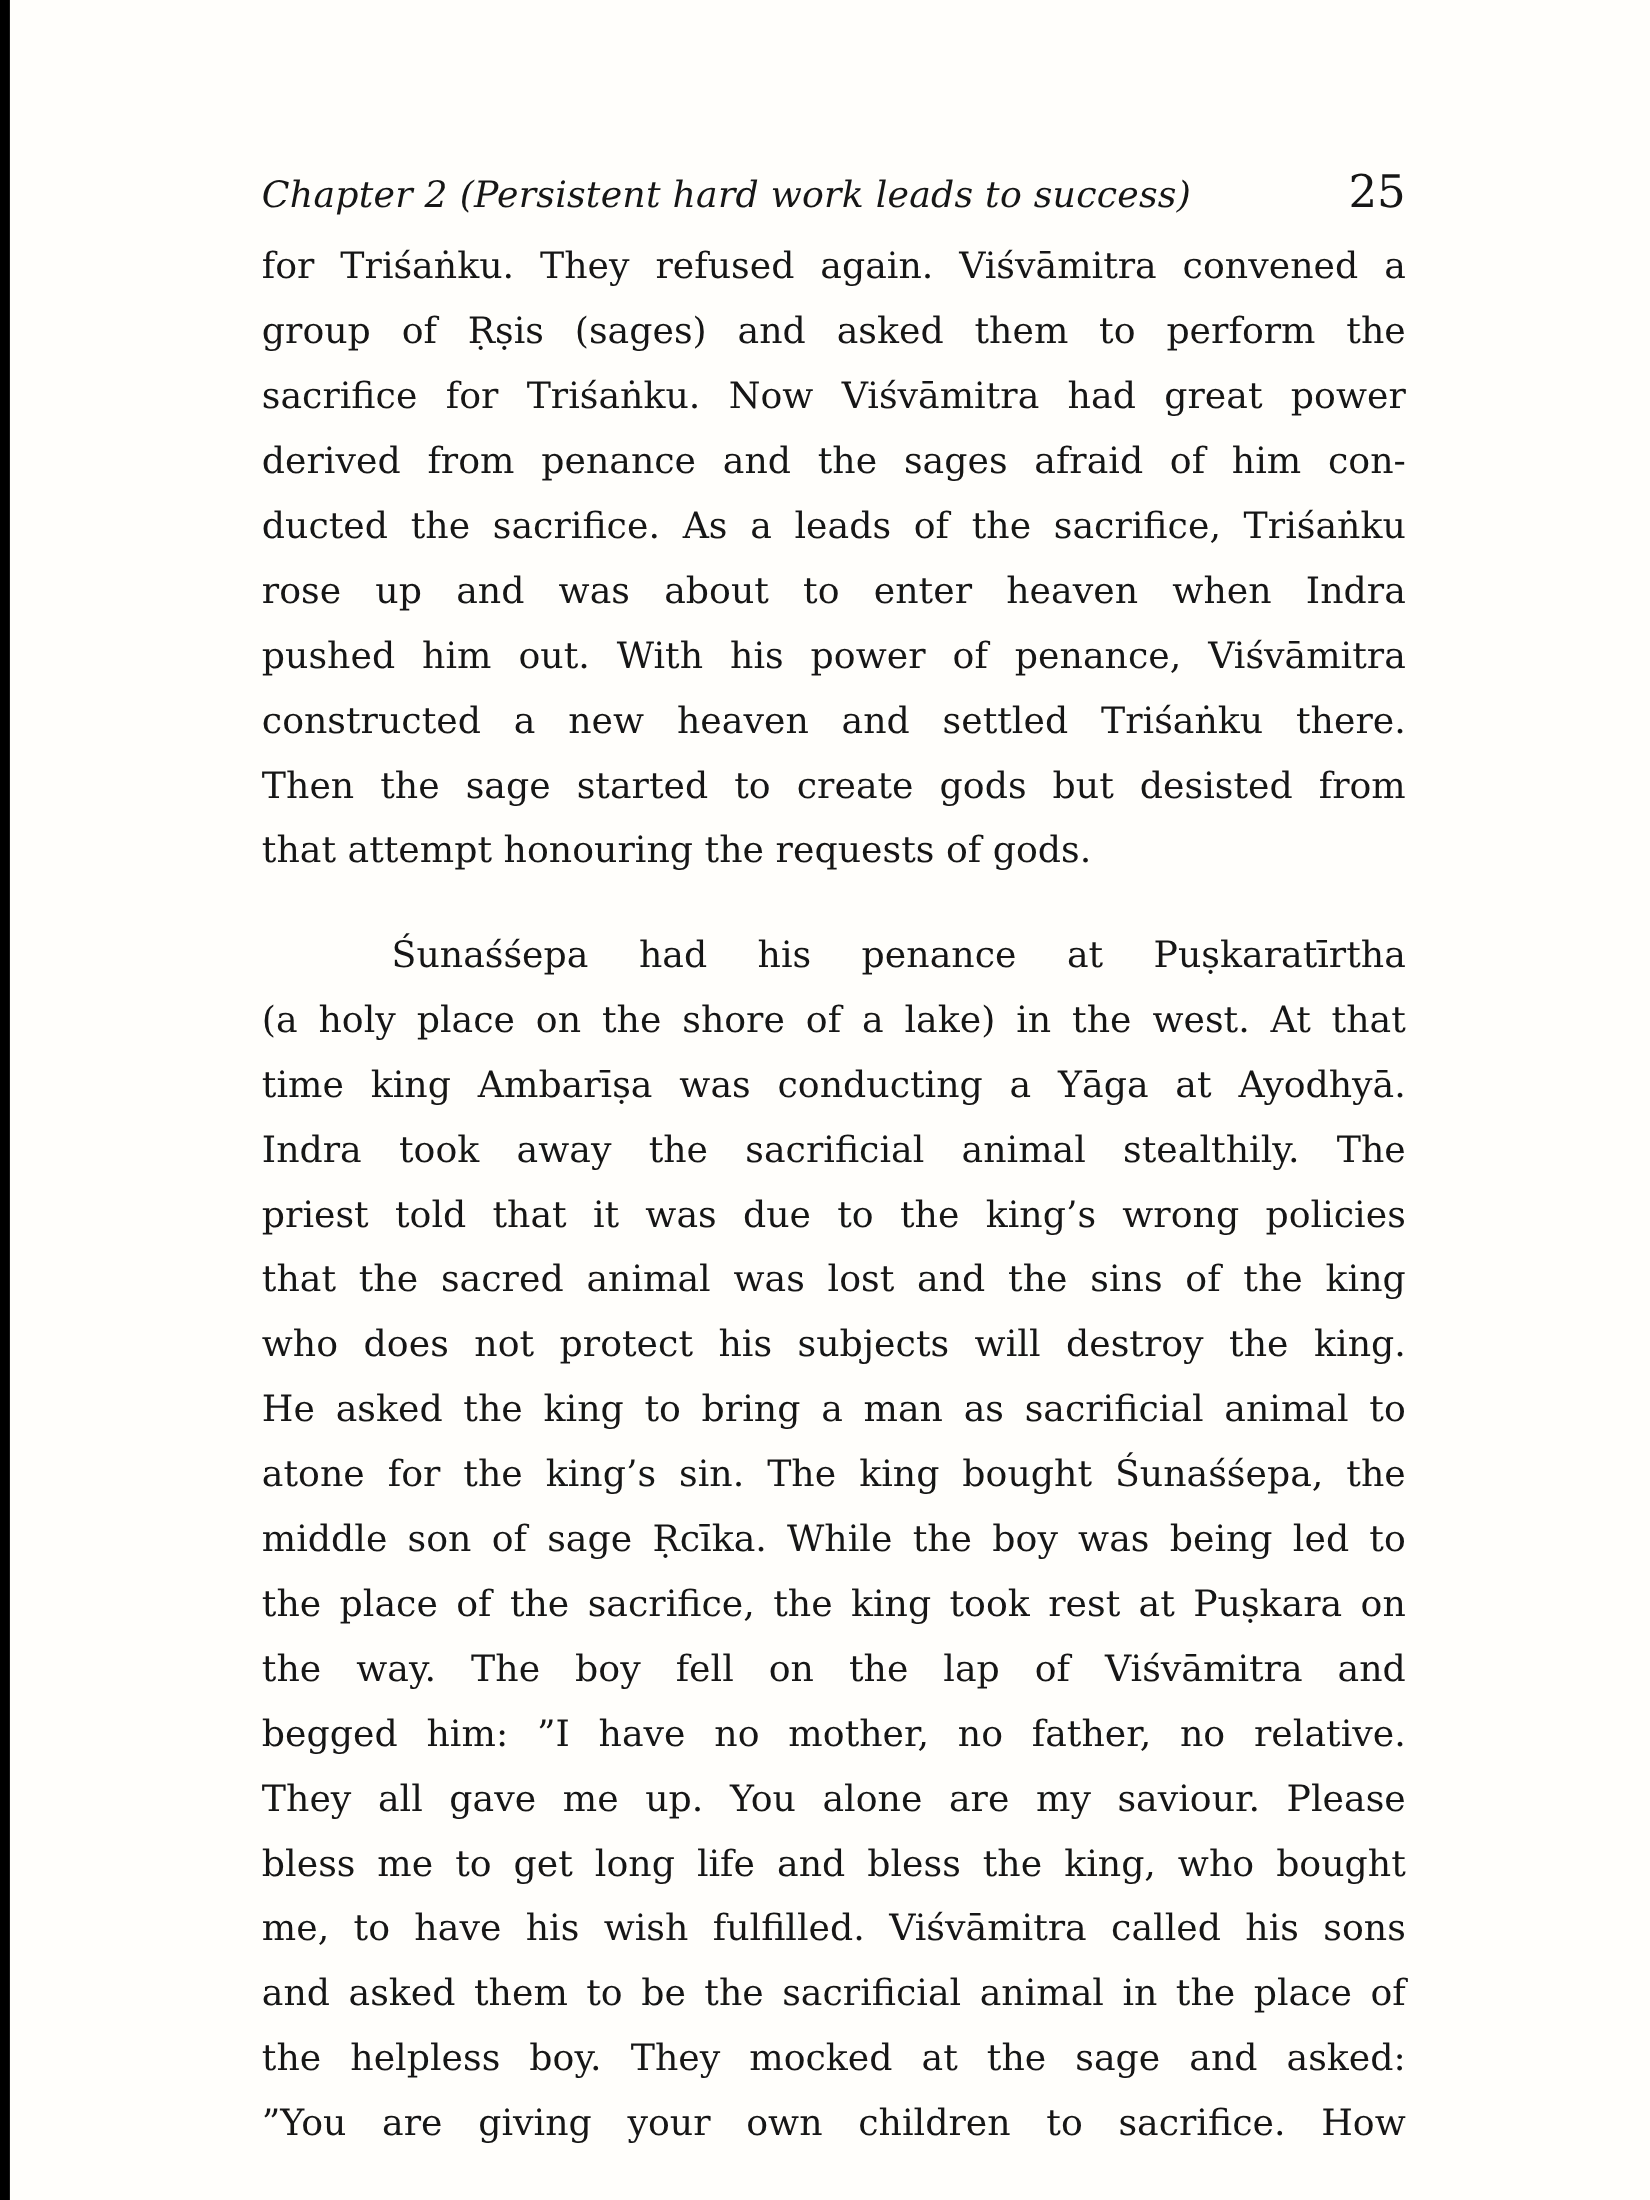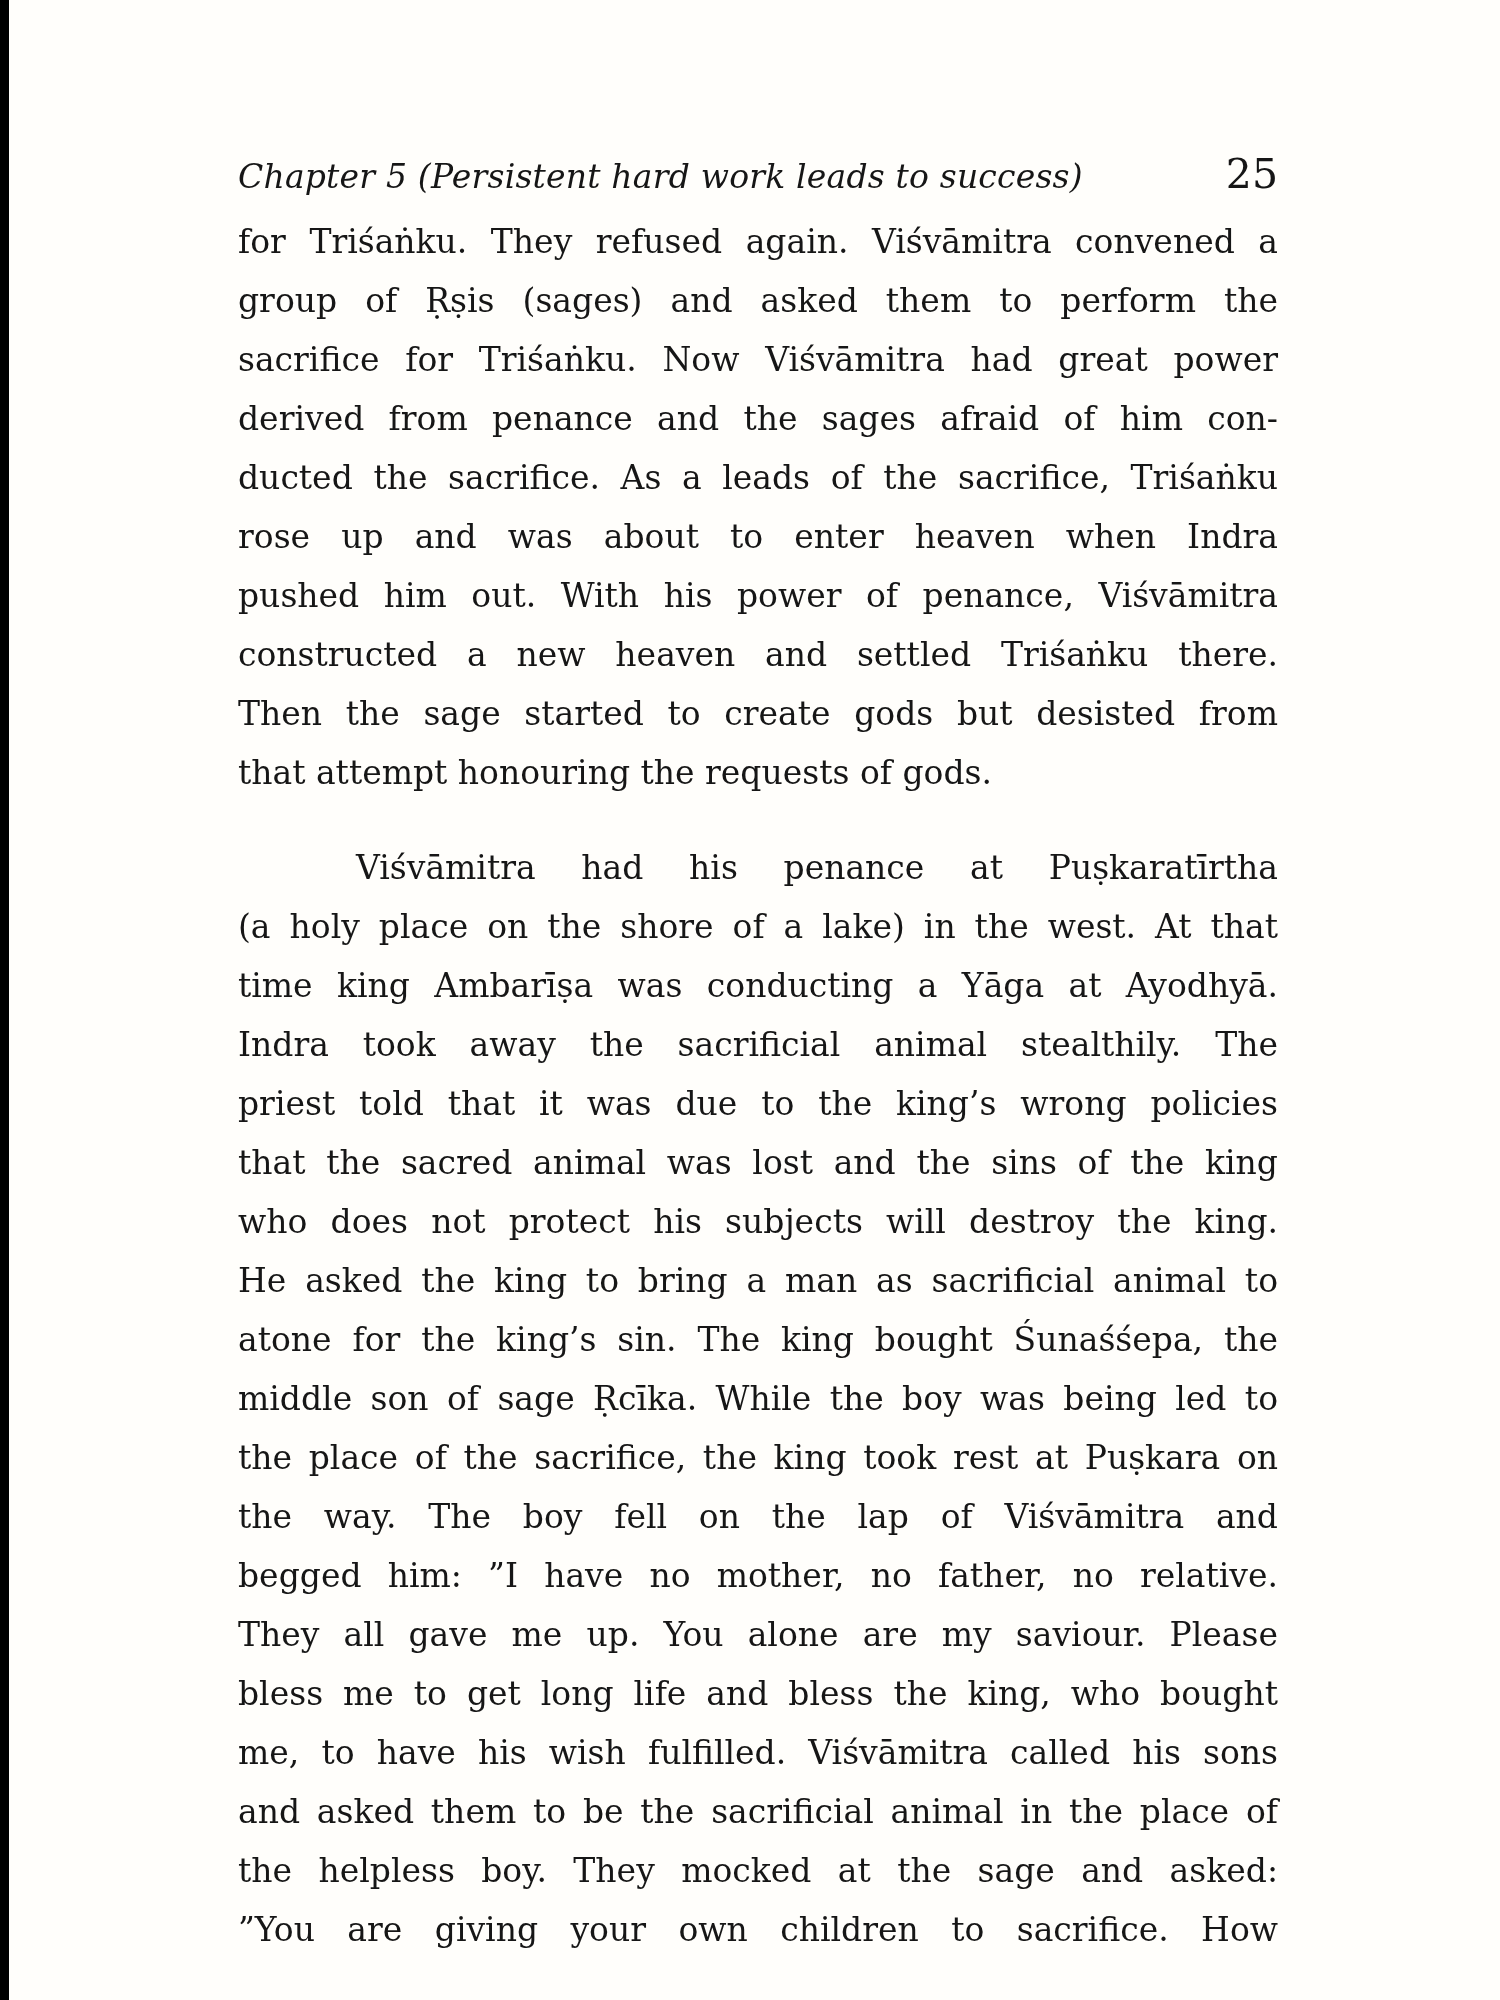--- a/index.html
+++ b/index.html
@@ -65,39 +65,39 @@
     text-indent: 118px;
   }
 </style>
 </head>
 <body>
 
 <div class="page">
   <div class="scan-edge"></div>
 
   <div class="header">
-    <span class="chapter-title">Chapter 5 (Persistent hard work leads to success)</span>
+    <span class="chapter-title">Chapter 2 (Persistent hard work leads to success)</span>
     <span class="page-number">25</span>
   </div>
 
   <div class="body-text">
       <div class="paragraph">
         <div class="line">for Triśaṅku. They refused again. Viśvāmitra convened a</div>
         <div class="line">group of Ṛṣis (sages) and asked them to perform the</div>
         <div class="line">sacrifice for Triśaṅku. Now Viśvāmitra had great power</div>
         <div class="line">derived from penance and the sages afraid of him con-</div>
         <div class="line">ducted the sacrifice. As a leads of the sacrifice, Triśaṅku</div>
         <div class="line">rose up and was about to enter heaven when Indra</div>
         <div class="line">pushed him out. With his power of penance, Viśvāmitra</div>
         <div class="line">constructed a new heaven and settled Triśaṅku there.</div>
         <div class="line">Then the sage started to create gods but desisted from</div>
         <div class="line last">that attempt honouring the requests of gods.</div>
       </div>
       <div class="paragraph">
-        <div class="line indent">Viśvāmitra had his penance at Puṣkaratīrtha</div>
+        <div class="line indent">Śunaśśepa had his penance at Puṣkaratīrtha</div>
         <div class="line">(a holy place on the shore of a lake) in the west. At that</div>
         <div class="line">time king Ambarīṣa was conducting a Yāga at Ayodhyā.</div>
         <div class="line">Indra took away the sacrificial animal stealthily. The</div>
         <div class="line">priest told that it was due to the king’s wrong policies</div>
         <div class="line">that the sacred animal was lost and the sins of the king</div>
         <div class="line">who does not protect his subjects will destroy the king.</div>
         <div class="line">He asked the king to bring a man as sacrificial animal to</div>
         <div class="line">atone for the king’s sin. The king bought Śunaśśepa, the</div>
         <div class="line">middle son of sage Ṛcīka. While the boy was being led to</div>
         <div class="line">the place of the sacrifice, the king took rest at Puṣkara on</div>

